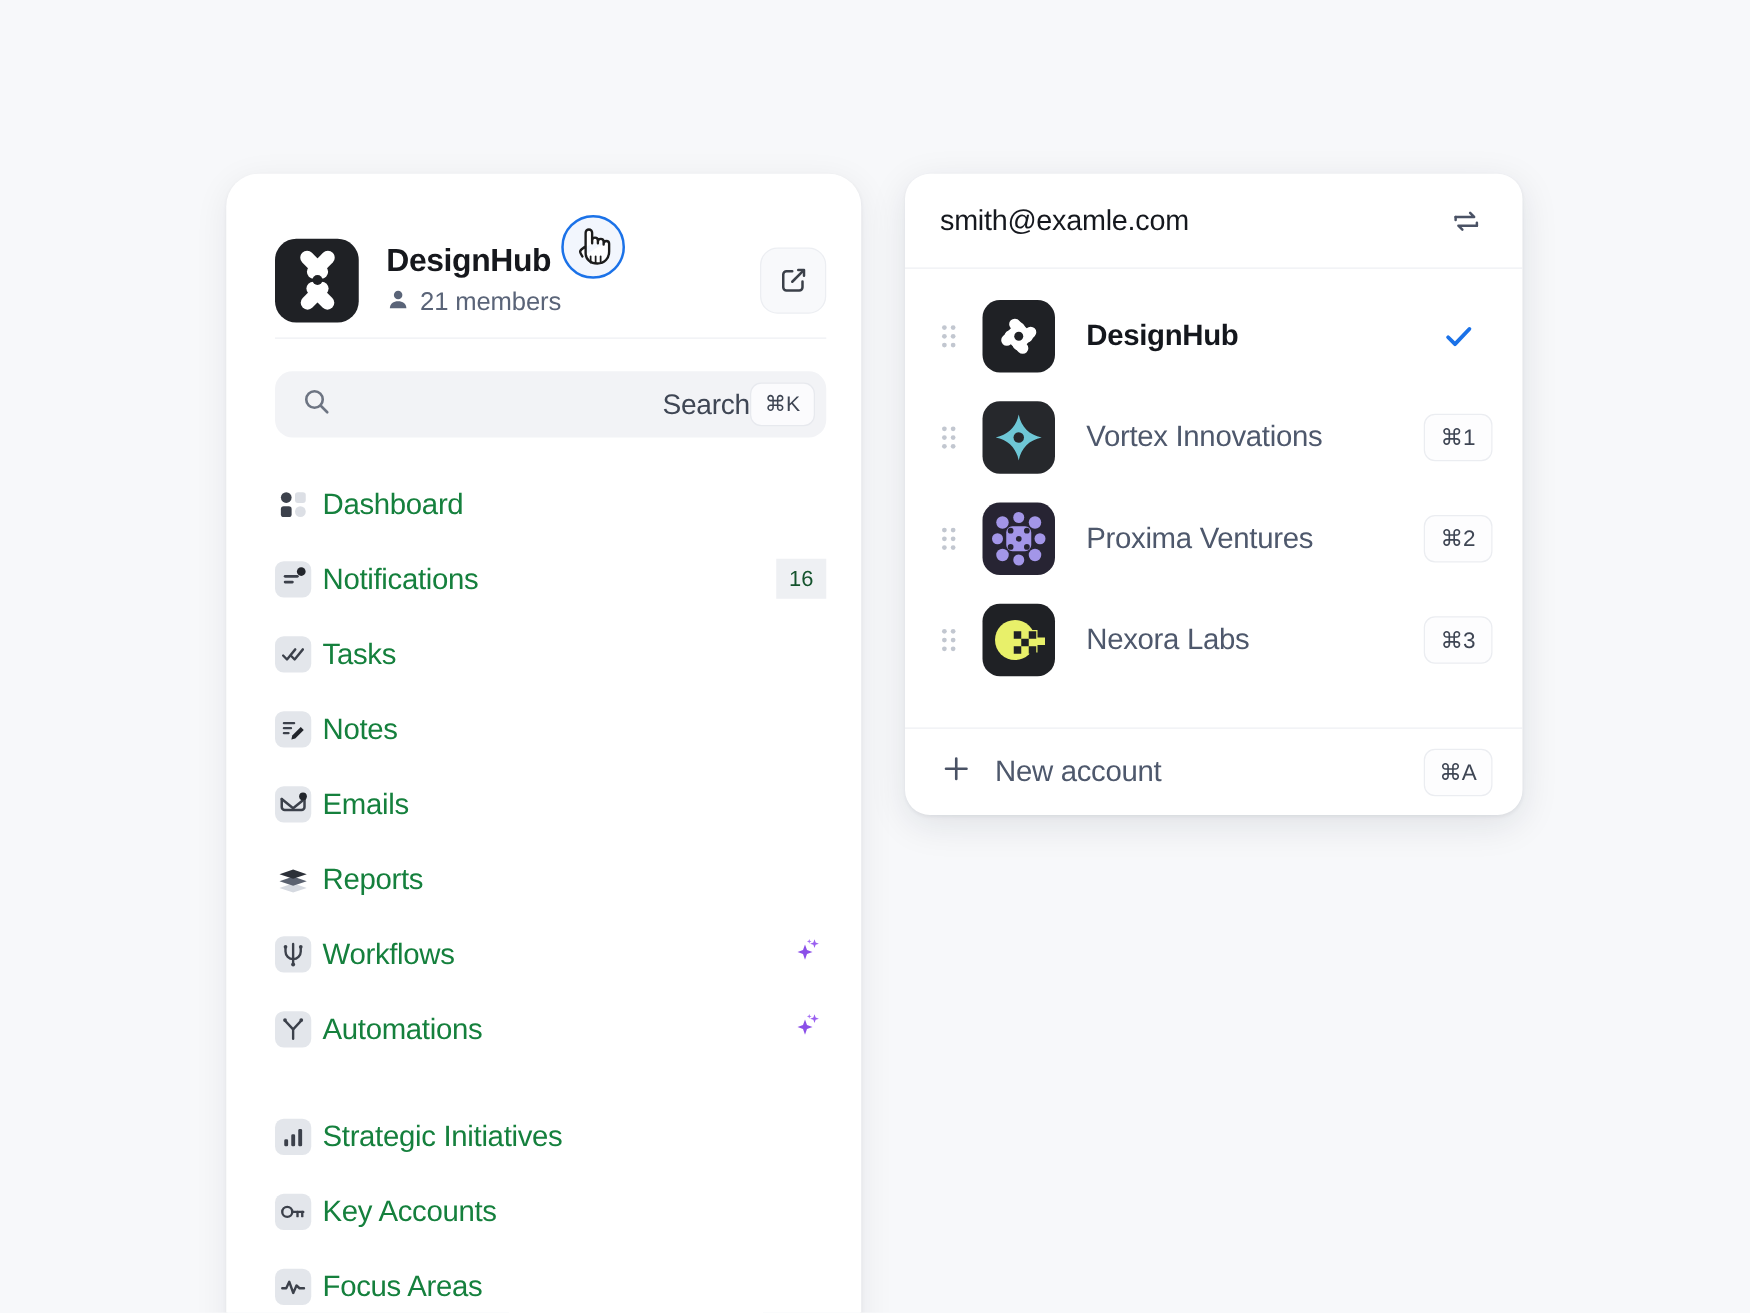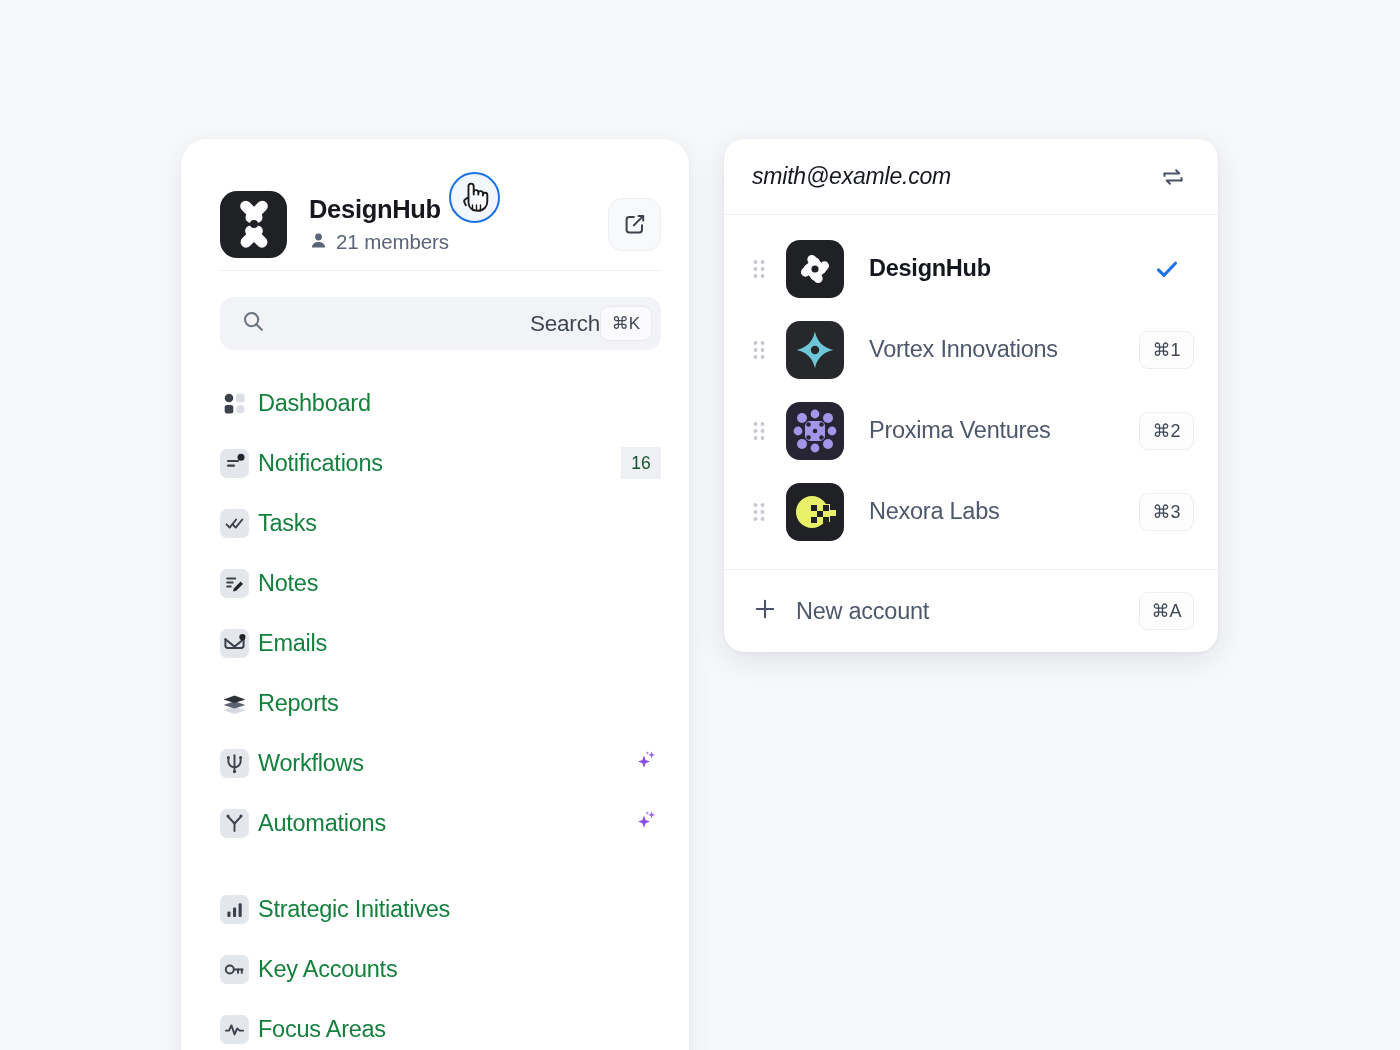--- a/index.html
+++ b/index.html
@@ -230,21 +230,20 @@
     flex-direction: column;
   }
 
   #dropdown-header {
     height: 76px;
     display: flex;
     align-items: center;
     padding: 0 28px 0 28px;
     border-bottom: 1px solid #eef0f4;
     flex: none;
-    font-style: italic;
   }
   #dropdown-email {
     flex: 1;
     font-size: 23px;
     color: #15181e;
     letter-spacing: -0.2px;
   }
   #switch-account-button {
     width: 34px; height: 34px;
     display: flex; align-items: center; justify-content: center;
@@ -299,21 +298,21 @@
     padding: 0 8px;
     flex: none;
   }
   .check-wrap {
     width: 55px;
     display: flex; justify-content: center;
     flex: none;
   }
 
   #dropdown-footer {
-    height: 83px;
+    height: 70px;
     border-top: 1px solid #eef0f4;
     display: flex;
     align-items: center;
     padding: 0 24px 0 28px;
     flex: none;
     cursor: pointer;
   }
   #new-account-label {
     margin-left: 18px;
     flex: 1;

